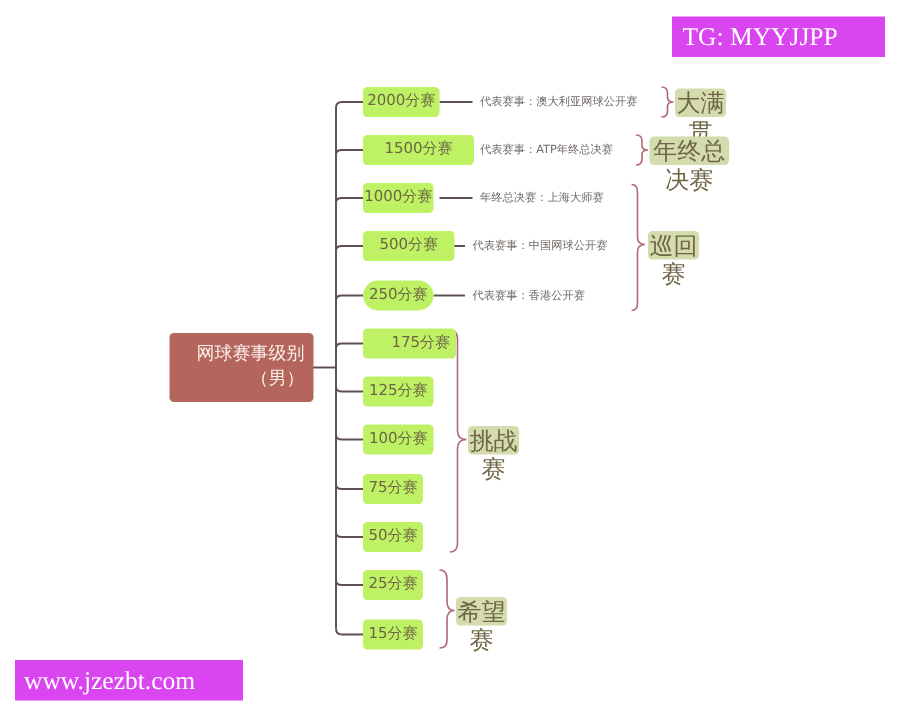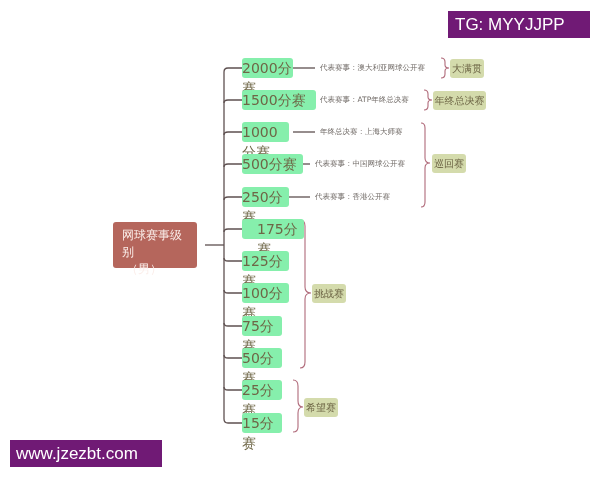--- a/index.html
+++ b/index.html
@@ -1,28 +1,28 @@
 <!DOCTYPE html>
 <html><head>
 <meta charset="utf-8">
 <style>
   html, body { margin:0; padding:0; }
   body { width:600px; height:480px; background:#ffffff; position:relative; overflow:hidden;
          font-family:"DejaVu Sans", sans-serif; }
   .lines { position:absolute; left:0; top:0; width:600px; height:480px; }
-  .root { position:absolute; left:113px; top:222px; width:84px; height:46px; background:#b5665c;
+  .root { position:absolute; left:113px; top:222px; width:96px; height:46px; background:#b5665c;
           border-radius:3px; color:#fbeeea; font-size:12px; line-height:17px; box-sizing:border-box;
-          padding:5px 6px 0 9px; }
+          padding:5px 6px 0 9px;text-align:right; }
   .root .l2 { display:block; padding-left:4px; }
-  .node { position:absolute; left:242px; height:20px; background:#86efac; border-radius:3px;
-          color:#6e6646; font-size:14px; line-height:20px; }
+  .node { position:absolute; left:242px; height:20px; background:#bef264; border-radius:3px;
+          color:#6e6646; font-size:10px; line-height:20px; text-align:center; }
   .rep { position:absolute; font-size:7.5px; color:#706a66; line-height:12px; white-space:nowrap; }
   .cat { position:absolute; height:19px; background:#d4dbac; border-radius:3px; color:#6e6646;
-         font-size:10px; line-height:19px; text-align:center; }
-  .wm { position:absolute; background:#701a75; color:#ffffff; font-family:Liberation Sans, sans-serif; }
+         font-size:16px; line-height:19px; text-align:center; }
+  .wm { position:absolute; background:#d946ef; color:#ffffff; font-family:Liberation Serif, serif; }
   .wm-tg { left:448px; top:11px; width:142px; height:27px; line-height:27px; font-size:17px; padding-left:7px; box-sizing:border-box; }
   .wm-url { left:10px; top:440px; width:152px; height:27px; line-height:27px; font-size:17px; padding-left:6px; box-sizing:border-box; }
 </style>
 </head>
 <body>
 
 <svg class="lines" viewBox="0 0 600 480">
 
   <line x1="205" y1="245" x2="224" y2="245" stroke="#5e5050" stroke-width="1.3"></line>
 
@@ -60,21 +60,21 @@
 
 <div class="root">
   <span>网球赛事级别</span>
   <span class="l2">（男）</span>
 </div>
 
 <div class="node" style="top:58px;width:51px;">2000分赛</div>
 <div class="node" style="top:90px;width:74px;">1500分赛</div>
 <div class="node" style="top:122px;width:47px;">1000分赛</div>
 <div class="node" style="top:154px;width:61px;">500分赛</div>
-<div class="node" style="top:187px;width:47px;">250分赛</div>
+<div class="node" style="top:187px;width:47px;border-radius:10px;">250分赛</div>
 <div class="node" style="top:219px;width:47px;padding-left:15px;">175分赛</div>
 <div class="node" style="top:251px;width:47px;">125分赛</div>
 <div class="node" style="top:283px;width:47px;">100分赛</div>
 <div class="node" style="top:316px;width:40px;">75分赛</div>
 <div class="node" style="top:348px;width:40px;">50分赛</div>
 <div class="node" style="top:380px;width:40px;">25分赛</div>
 <div class="node" style="top:413px;width:40px;">15分赛</div>
 
 <div class="rep" style="left:320px;top:62px;">代表赛事：澳大利亚网球公开赛</div>
 <div class="rep" style="left:320px;top:94px;">代表赛事：ATP年终总决赛</div>

